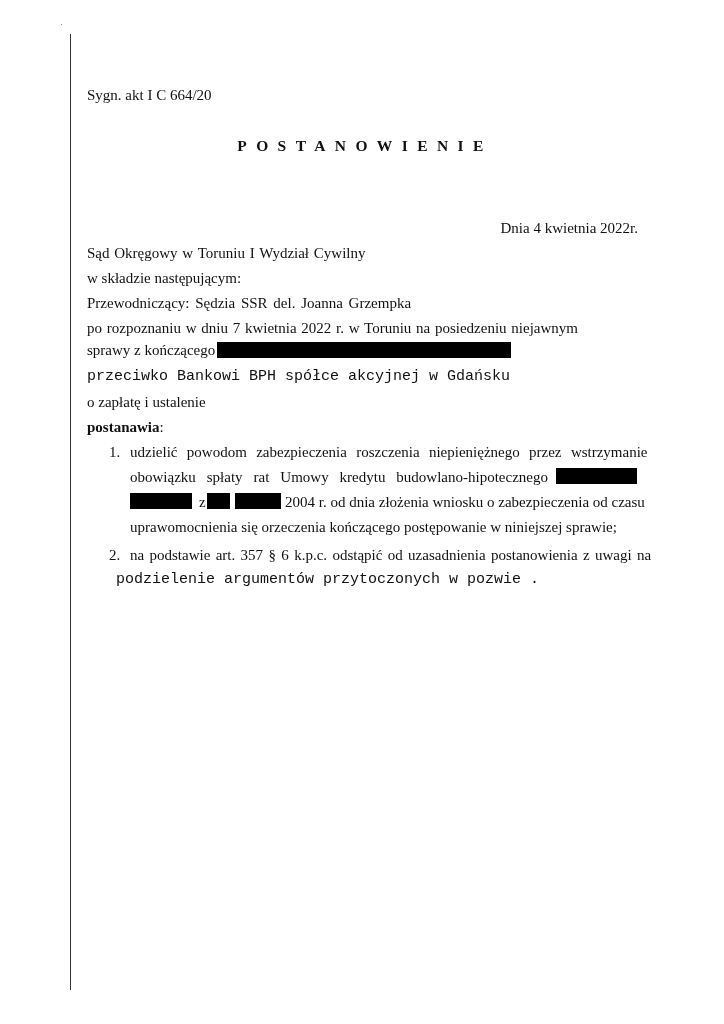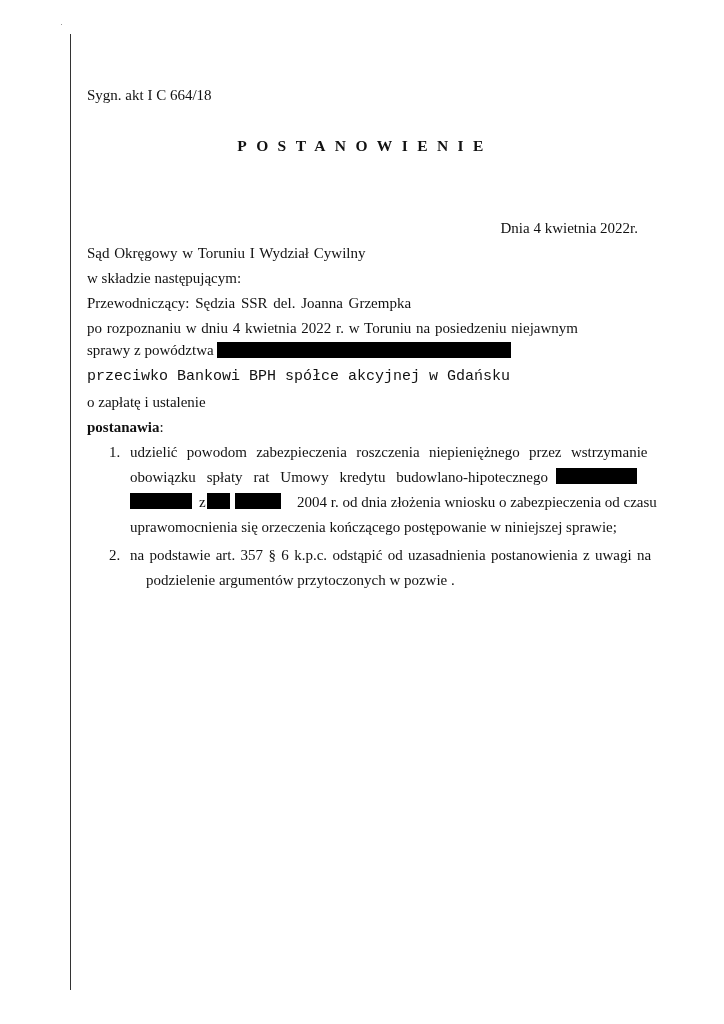--- a/index.html
+++ b/index.html
@@ -72,55 +72,55 @@
       line-height: 18px;
     }
   </style>
 </head>
 <body>
 
 <div>
   <div class="margin-dot"></div>
   <div class="margin-line"></div>
 
-  <div class="abs sygn">Sygn. akt  I C 664/18</div>
+  <div class="abs sygn">Sygn. akt  I C 664/20</div>
 
   <div class="abs title">POSTANOWIENIE</div>
 
   <div class="abs date">Dnia 4 kwietnia 2022r.</div>
 
   <div class="abs l1">Sąd   Okręgowy w Toruniu  I Wydział  Cywilny</div>
   <div class="abs l2">w składzie następującym:</div>
   <div class="abs l3">Przewodniczący:   Sędzia   SSR del. Joanna Grzempka</div>
-  <div class="abs l4">po rozpoznaniu w  dniu  4 kwietnia 2022 r.  w Toruniu  na posiedzeniu niejawnym</div>
+  <div class="abs l4">po rozpoznaniu w  dniu  7 kwietnia 2022 r.  w Toruniu  na posiedzeniu niejawnym</div>
 
   <div class="abs l5">
-    <span>sprawy z  powództwa</span>
+    <span>sprawy z  kończącego</span>
   </div>
   <div class="redact" style="left:217px; top:342px; width:294px; height:16px;"></div>
 
   <div class="abs l6">przeciwko  Bankowi BPH spółce akcyjnej w Gdańsku</div>
   <div class="abs l7"> o zapłatę i ustalenie</div>
   <div class="abs l8"><span class="bold">postanawia</span><span>:</span></div>
 
   <div>
     <div class="abs li-num" style="left:109px; top:443px;">1.</div>
     <div class="justify-line" style="left:130px; top:443px; width:507px;">
       <span style="word-spacing:5.6px;">udzielić powodom zabezpieczenia roszczenia niepieniężnego  przez wstrzymanie</span>
     </div>
     <div class="abs" style="left:130px; top:468px; word-spacing:7.2px;">obowiązku spłaty rat Umowy kredytu budowlano-hipotecznego nr</div>
     <div class="redact" style="left:556px; top:468px; width:81px; height:16px;"></div>
 
     <div class="redact" style="left:130px; top:493px; width:62px; height:16px;"></div>
     <div class="abs" style="left:199px; top:493px;">z</div>
     <div class="redact" style="left:207px; top:493px; width:23px; height:16px;"></div>
     <div class="redact" style="left:235px; top:493px; width:46px; height:16px;"></div>
-    <div class="abs" style="left:285px; top:493px;margin-left:12px;">2004 r. od dnia złożenia wniosku o zabezpieczenia od czasu</div>
+    <div class="abs" style="left:285px; top:493px;">2004 r. od dnia złożenia wniosku o zabezpieczenia od czasu</div>
 
     <div class="abs" style="left:130px; top:518px;">uprawomocnienia się orzeczenia kończącego postępowanie w niniejszej sprawie;</div>
   </div>
 
   <div>
     <div class="abs li-num" style="left:109px; top:546px;">2.</div>
     <div class="abs" style="left:130px; top:546px; word-spacing:1.6px;">na podstawie art. 357 § 6 k.p.c. odstąpić od uzasadnienia postanowienia z uwagi na</div>
-    <div class="abs" style="left:146px; top:571px;">podzielenie argumentów przytoczonych w pozwie .</div>
+    <div class="abs" style="left:116px; top:571px;font-family:Liberation Mono, monospace;">podzielenie argumentów przytoczonych w pozwie .</div>
   </div>
 </div>
 
 </body></html>

